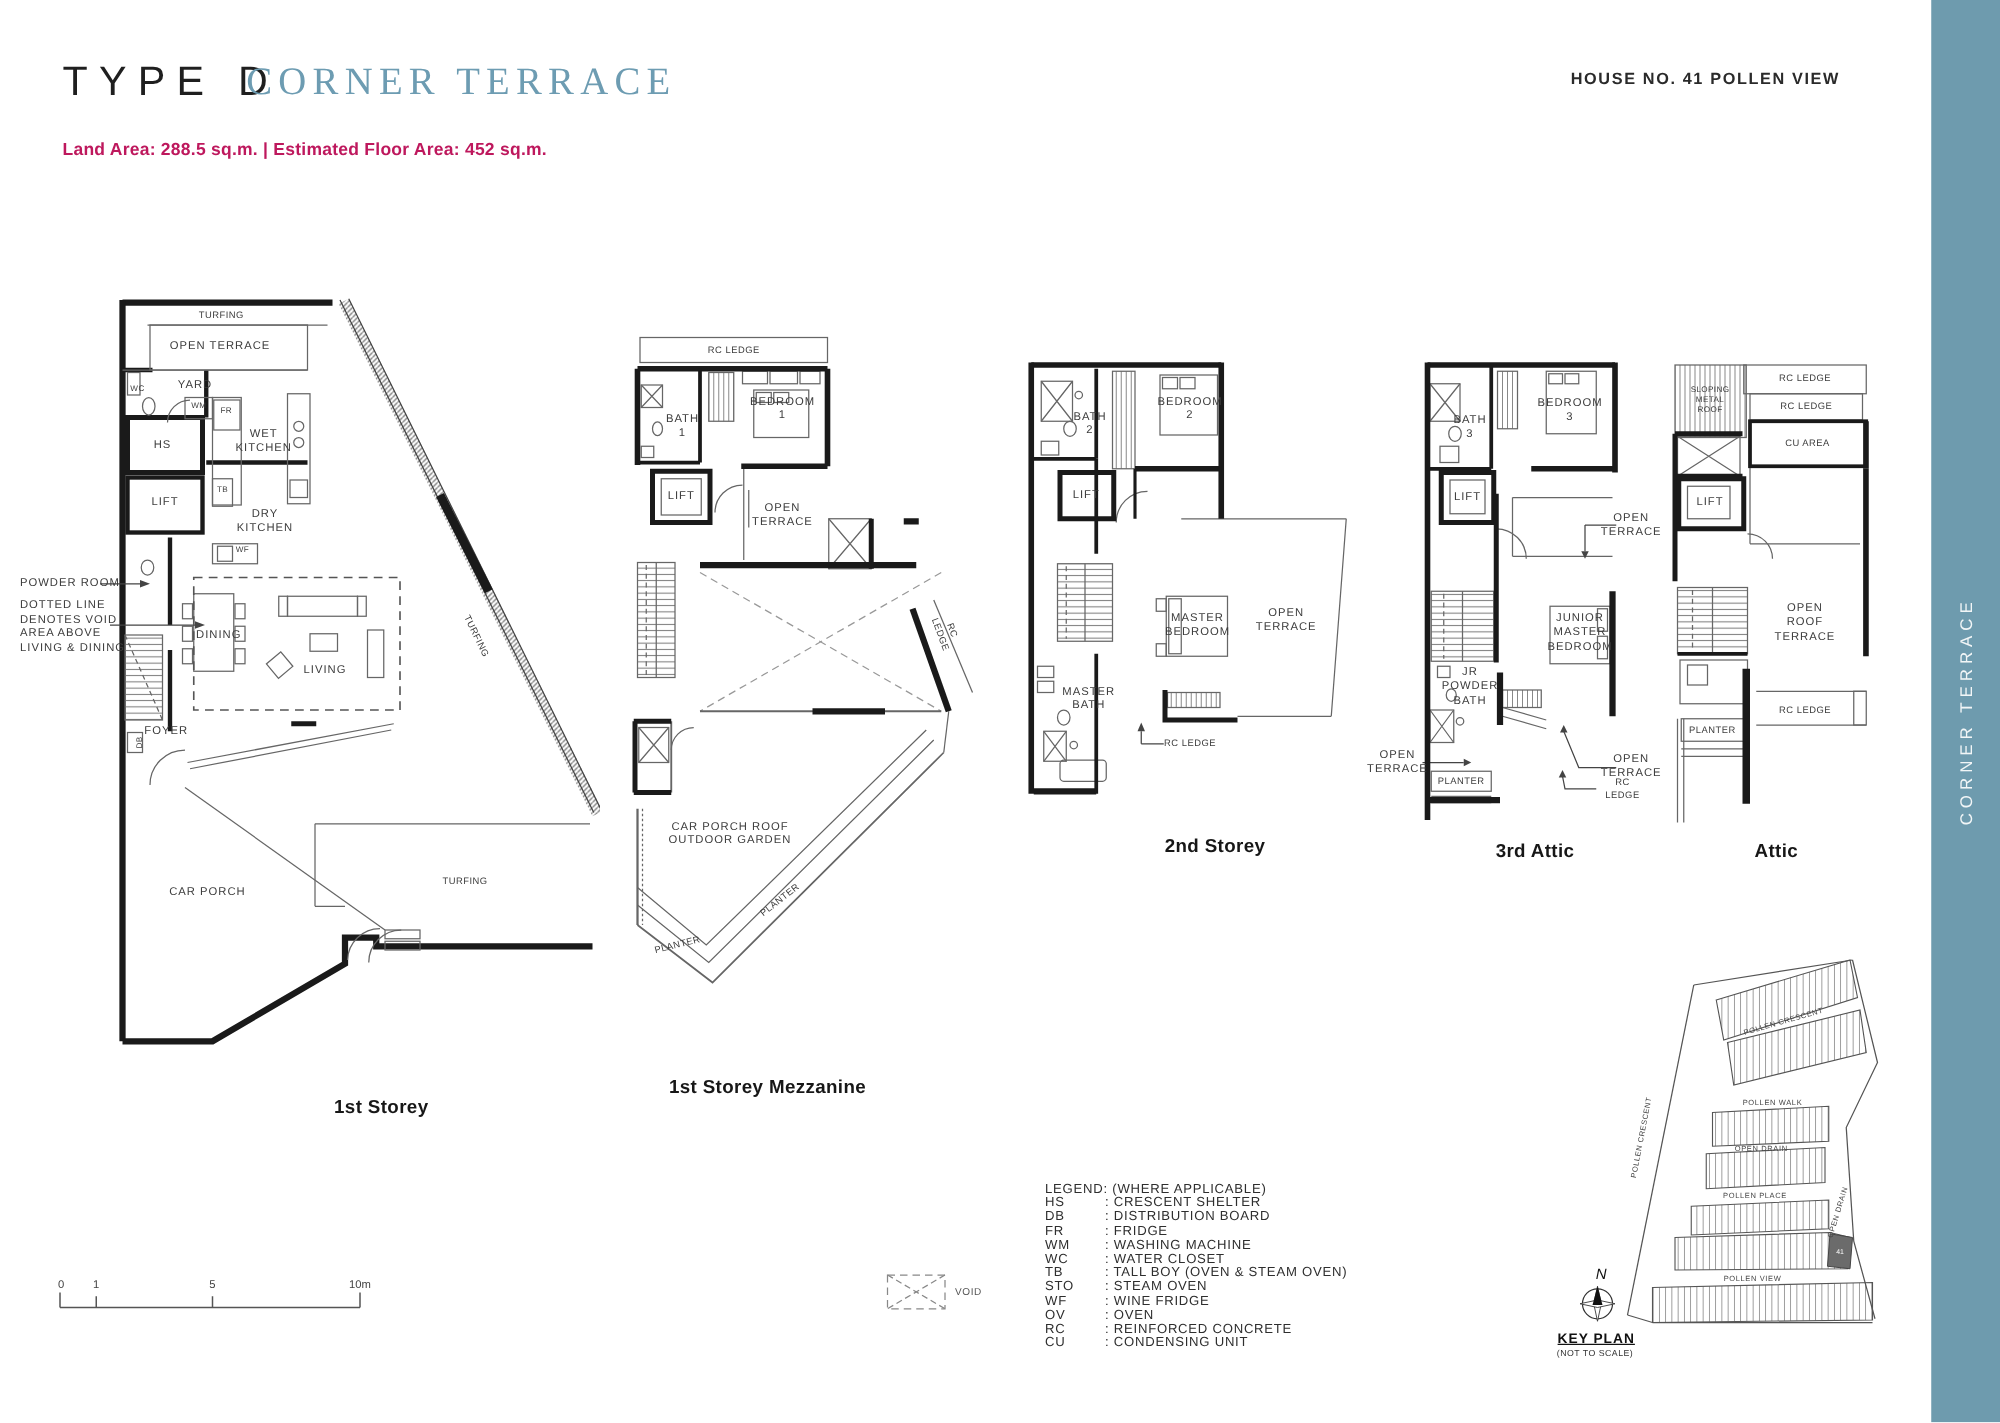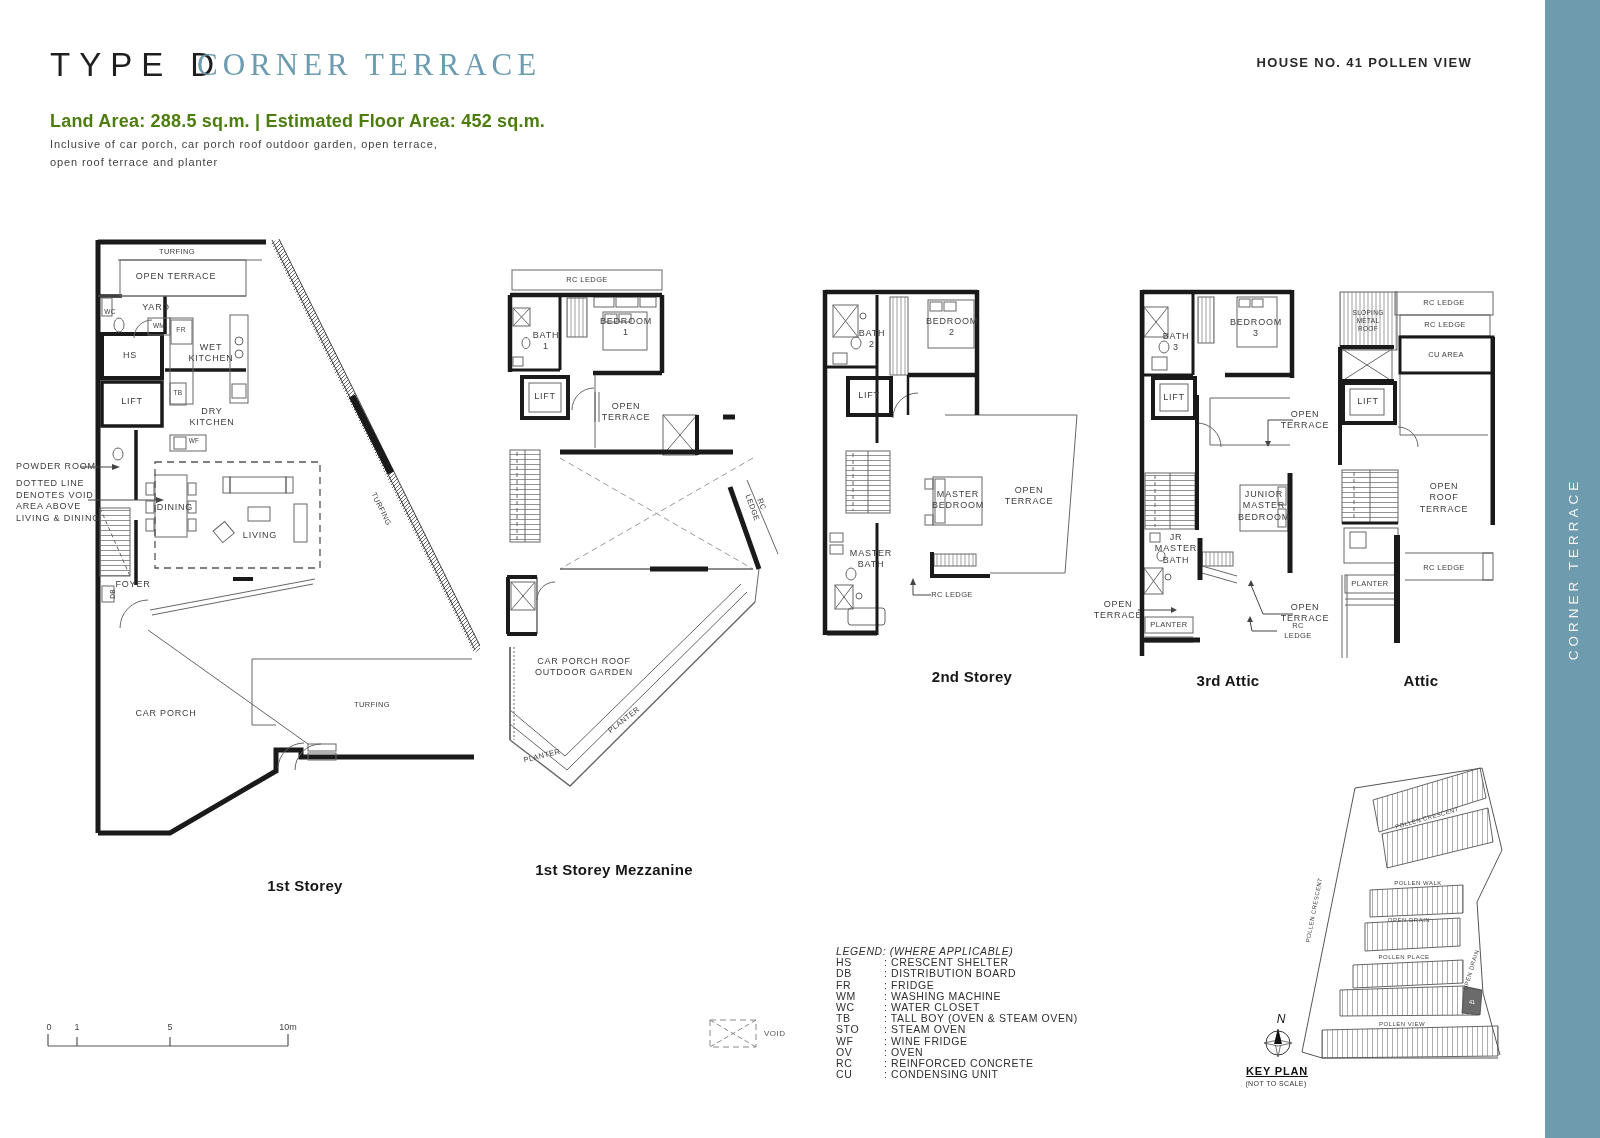--- a/index.html
+++ b/index.html
@@ -1,38 +1,38 @@
 <!DOCTYPE html>
 <html><head>
 <meta charset="utf-8">
 <style>
   html,body{margin:0;padding:0;background:#fff;font-family:"Liberation Sans",sans-serif;}
   .page{position:relative;width:1600px;height:1138px;background:#ffffff;overflow:hidden;}
   
   .type-d{position:absolute;left:50px;top:46px;font-size:33px;letter-spacing:9px;color:#1f1f1f;font-weight:400;}
   .type-name{position:absolute;left:197px;top:47px;font-family:"Liberation Serif",serif;font-size:31px;letter-spacing:5px;color:#6d9cb2;font-weight:400;}
   .house-no{position:absolute;right:128px;top:55px;font-size:13px;font-weight:bold;letter-spacing:1.3px;color:#2a2a2a;}
-  .area-line{position:absolute;left:50px;top:111px;font-size:18px;font-weight:bold;color:#4d7c0f;letter-spacing:0.2px;}
+  .area-line{position:absolute;left:50px;top:111px;font-size:14px;font-weight:bold;color:#be185d;letter-spacing:0.2px;}
   .inclusive{position:absolute;left:50px;top:136px;font-size:11px;color:#3f3f3f;letter-spacing:0.9px;line-height:1.6;white-space:pre-line;}
   
   .sidebar{position:absolute;right:0;top:0;width:55px;height:1138px;background:#6e9bae;}
   .sidebar span{position:absolute;top:50%;left:50%;transform:translate(-50%,-50%) rotate(180deg);writing-mode:vertical-rl;font-size:13.5px;letter-spacing:4px;color:#f2f6f7;}
   
   .plan{position:absolute;}
   .plan svg{position:absolute;left:0;top:0;}
   .lbl{position:absolute;font-size:9px;letter-spacing:0.8px;color:#3c3c3c;white-space:pre-line;text-align:center;line-height:1.3;transform:translate(-50%,-50%);pointer-events:none;}
   .l2{line-height:1.25;}
   .tiny{font-size:6.5px;letter-spacing:0.3px;}
   .sm{font-size:7.5px;letter-spacing:0.4px;}
   .ann{text-align:left;transform:translate(0,-50%);}
   .annb{text-align:left;transform:none;}
   .cap{font-weight:bold;font-size:15px;letter-spacing:0.3px;color:#171717;white-space:nowrap;}
   
   .legend{position:absolute;left:836px;top:946px;font-size:10.5px;letter-spacing:0.6px;color:#2e2e2e;}
-  .legend .t{line-height:11.2px;font-style:italic;}
+  .legend .t{line-height:11.2px;}
   .legend-row{display:flex;line-height:11.2px;}
   .legend-abbr{width:48px;flex:none;}
   
   .klbl{position:absolute;font-size:6px;letter-spacing:0.5px;color:#444;white-space:nowrap;transform:translate(-50%,-50%);}
   .kp-title{position:absolute;font-size:11px;font-weight:bold;letter-spacing:0.8px;color:#111;text-decoration:underline;transform:translate(-50%,-50%);white-space:nowrap;}
   .kp-sub{position:absolute;font-size:7px;letter-spacing:0.4px;color:#333;transform:translate(-50%,-50%);white-space:nowrap;}
   .kp-n{position:absolute;font-size:12px;font-style:italic;color:#111;transform:translate(-50%,-50%);}
   .unit41{position:absolute;font-size:5.5px;color:#fff;transform:translate(-50%,-50%);}
   
   .scale-num{position:absolute;font-size:9px;color:#444;transform:translate(-50%,-50%);}
@@ -58,22 +58,20 @@
       <pattern id="lots" width="5" height="9" patternUnits="userSpaceOnUse">
           <path d="M2.5,0 V9" stroke="#777" stroke-width="0.6"></path>
         </pattern>
     </defs>
   </svg>
 
   <div class="type-d">TYPE D</div>
   <div class="type-name">CORNER TERRACE</div>
   <div class="house-no">HOUSE NO. 41 POLLEN VIEW</div>
   <div class="area-line">Land Area: 288.5 sq.m.  |  Estimated Floor Area: 452 sq.m.</div>
-  <div class="inclusive">Inclusive of car porch, car porch roof outdoor garden, open terrace,
-open roof terrace and planter</div>
 
   <div class="sidebar">
     <span>CORNER TERRACE</span>
   </div>
 
   <div class="plan" style="left:10px;top:238px;width:470px;height:660px">
     <svg width="470" height="660" viewBox="0 0 470 660">
       <path d="M265,3 L468,413" stroke="url(#hatchDense)" stroke-width="9" fill="none"></path>
       <path d="M262,2 L465,412 M269,1 L471,410" stroke="#444" stroke-width="1" fill="none"></path>
       <g stroke="#1a1a1a" fill="none">
@@ -352,21 +350,21 @@
 3</div>
     <div class="lbl l2" style="left:196px;top:45px">BEDROOM
 3</div>
     <div class="lbl" style="left:114px;top:115px">LIFT</div>
     <div class="lbl l2" style="left:245px;top:137px">OPEN
 TERRACE</div>
     <div class="lbl l2" style="left:204px;top:223px">JUNIOR
 MASTER
 BEDROOM</div>
     <div class="lbl l2" style="left:116px;top:266px">JR
-MASTER
+POWDER
 BATH</div>
     <div class="lbl l2" style="left:58px;top:327px">OPEN
 TERRACE</div>
     <div class="lbl sm" style="left:109px;top:342px">PLANTER</div>
     <div class="lbl l2" style="left:245px;top:330px">OPEN
 TERRACE</div>
     <div class="lbl sm" style="left:238px;top:348px">RC LEDGE</div>
     <div class="lbl cap" style="left:168px;top:398px">3rd Attic</div>
   </div>
 

